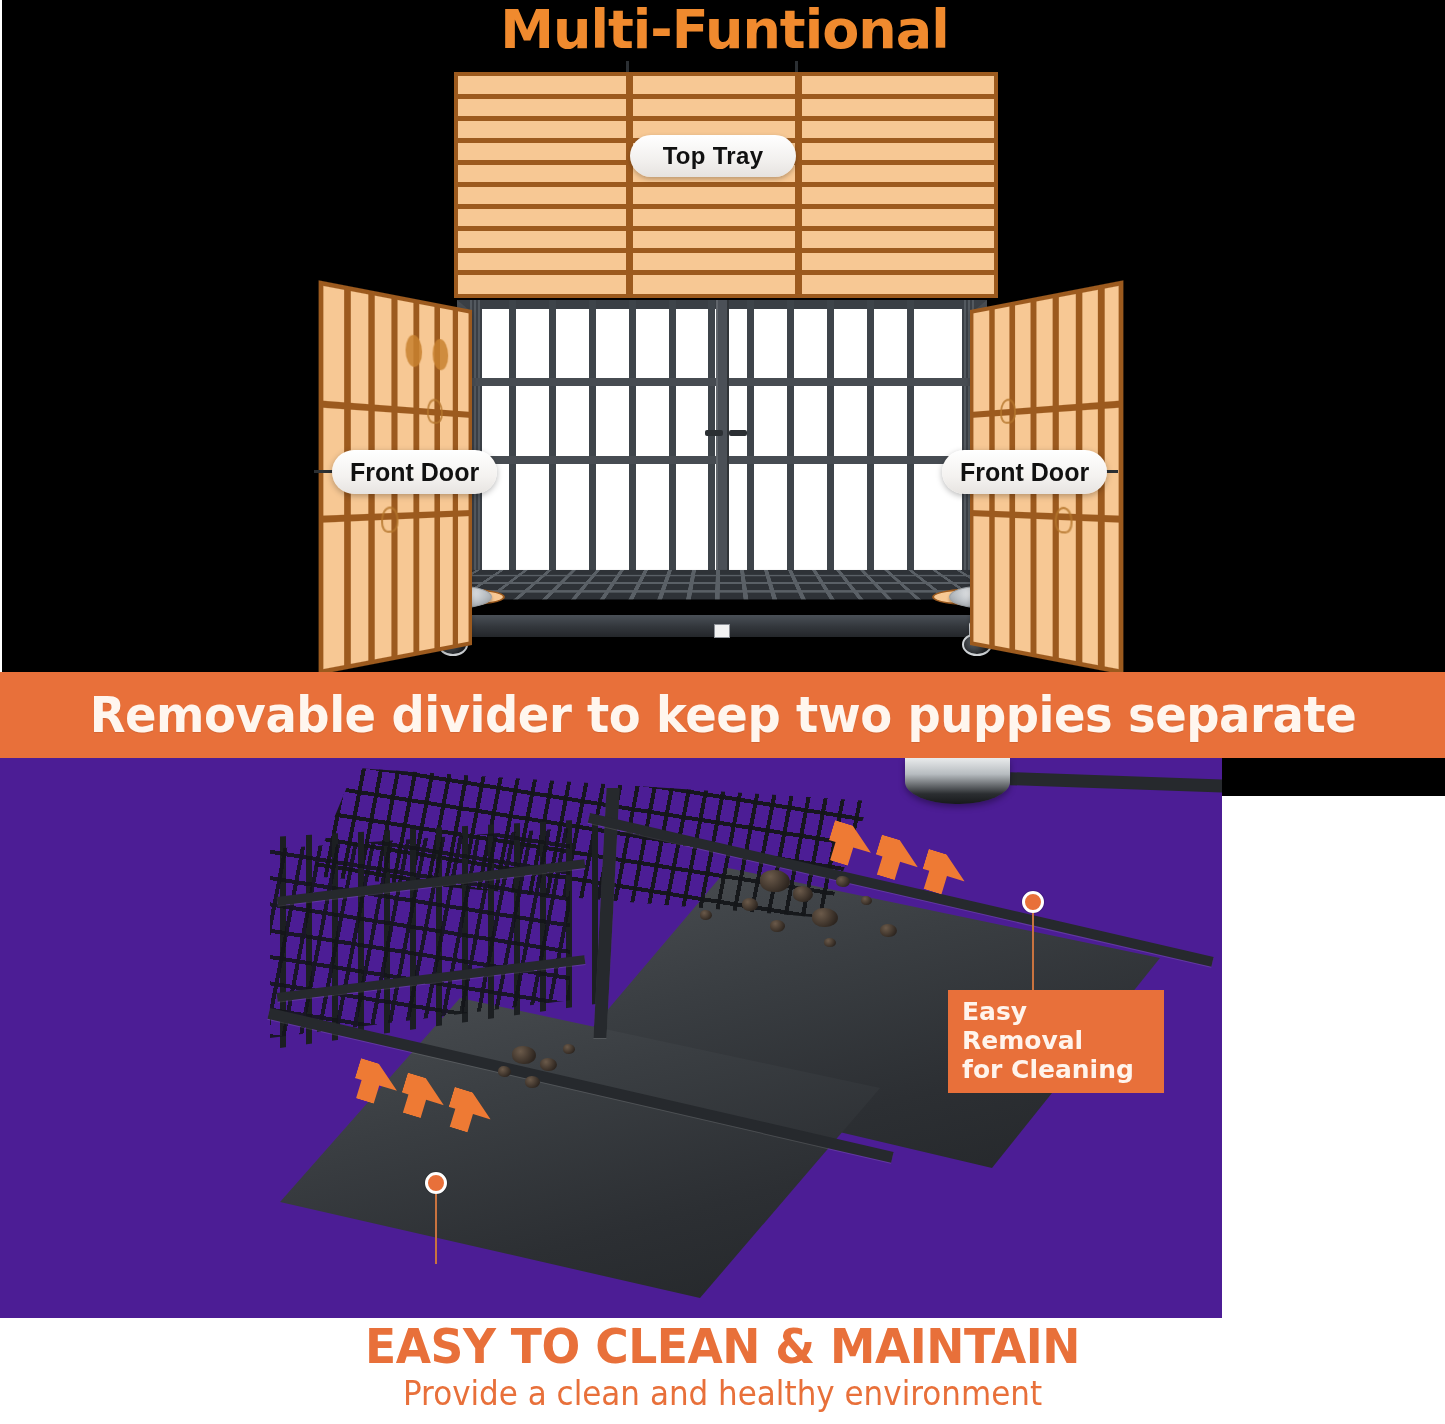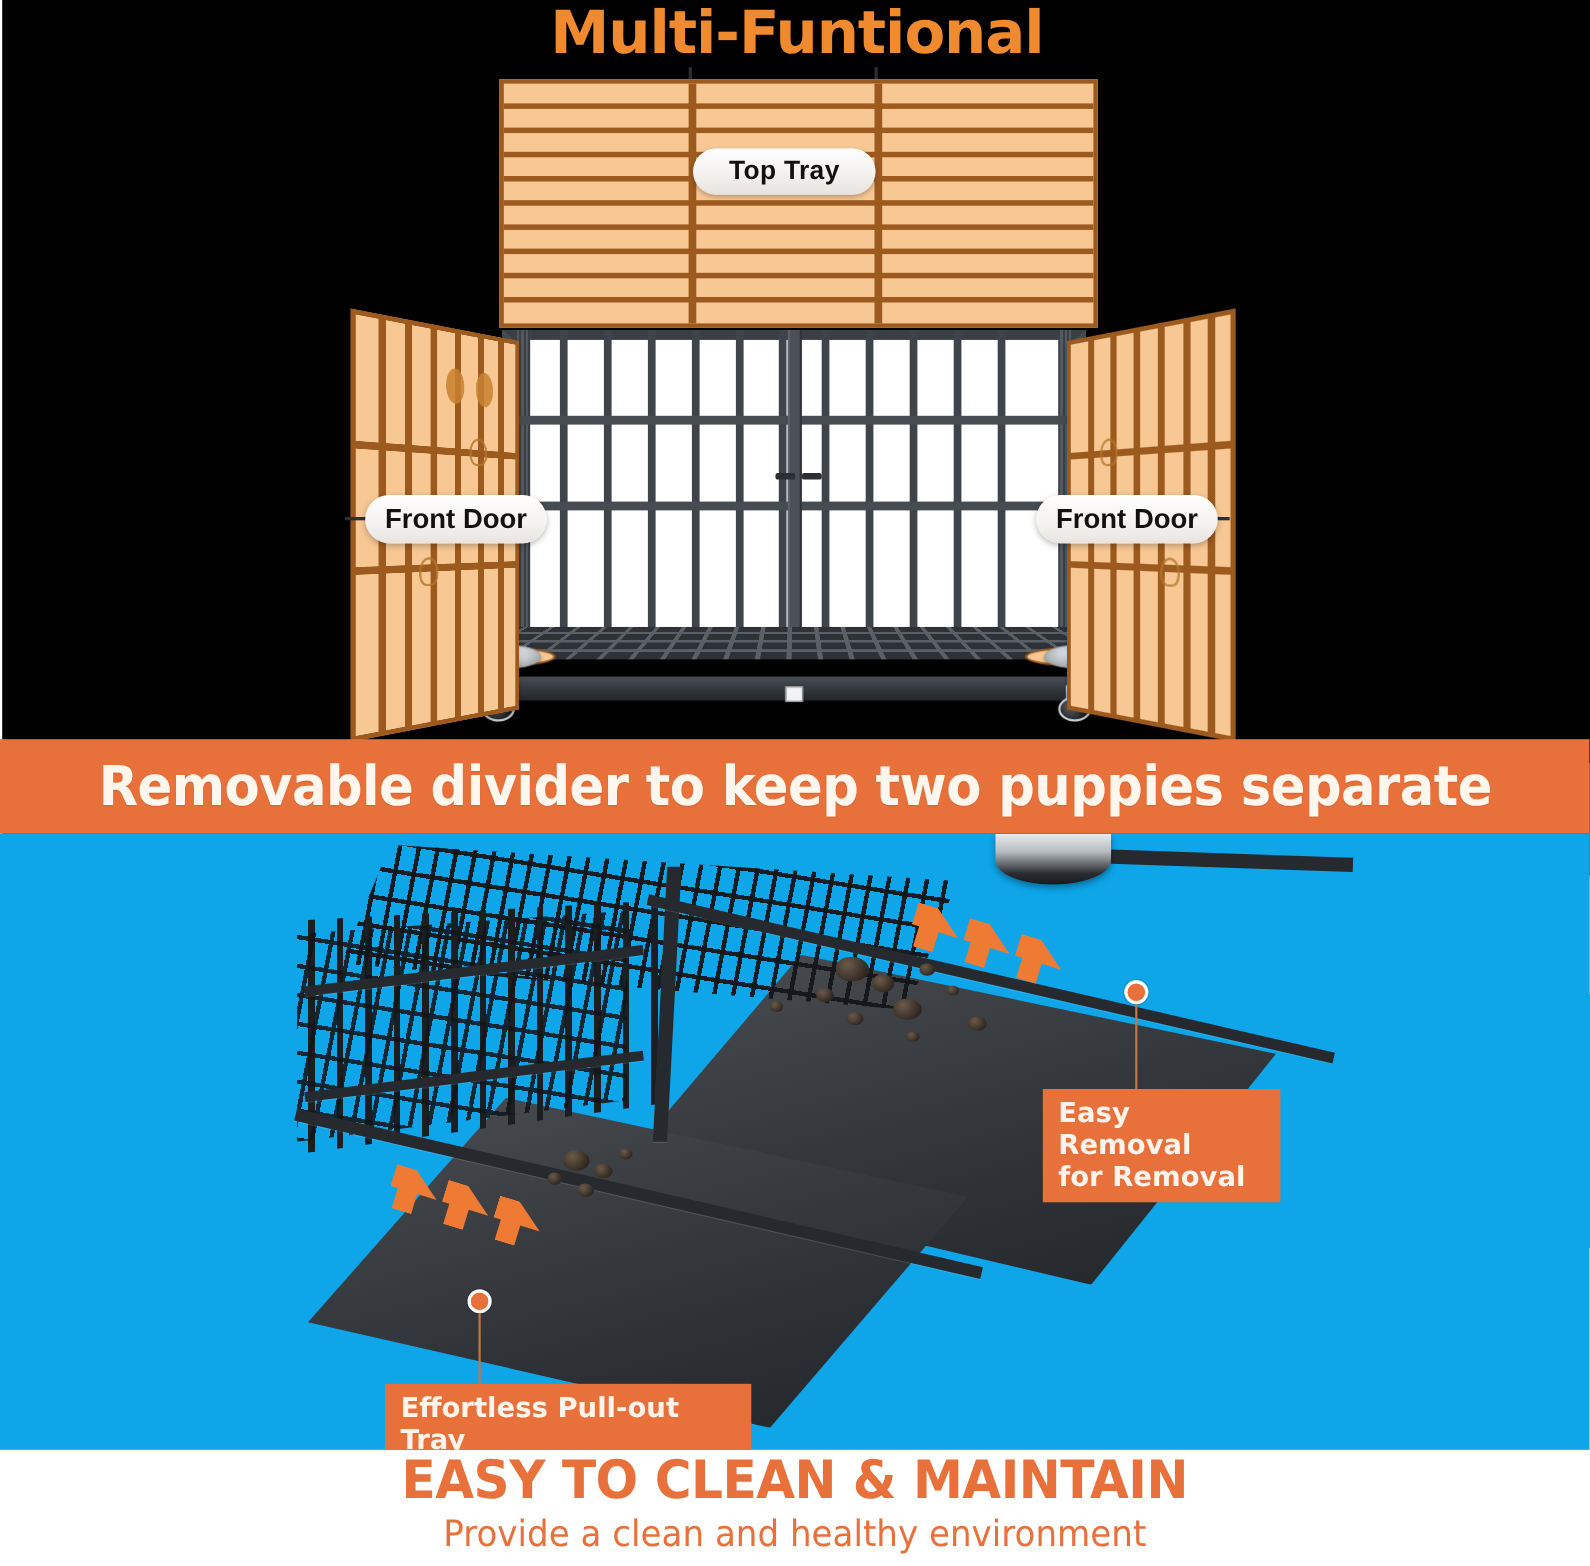--- a/index.html
+++ b/index.html
@@ -97,22 +97,22 @@
 
   
   #banner{position:absolute;left:0;top:672px;width:1445px;height:86px;
       background:#E8703A;display:flex;align-items:center;justify-content:center;}
   #banner-text{font-family:"DejaVu Sans",sans-serif;
       font-size:50px;font-weight:bold;color:#FFF6EE;
       transform:scaleX(.93);letter-spacing:-.5px;white-space:nowrap;
       text-shadow:0 1px 1px rgba(0,0,0,.10);}
 
   
-  #photo{position:absolute;left:0;top:758px;width:1445px;height:560px;
-      background:#0ea5e9;overflow:hidden;}
+  #photo{position:absolute;left:0;top:758px;width:1175px;height:560px;
+      background:#4c1d95;overflow:hidden;padding-left:47px;}
 
   
   .tray{position:absolute;background:
       linear-gradient(165deg,#4a4e52 0%,#3a3e42 35%,#2c2f33 70%,#24272a 100%);
       box-shadow:0 6px 14px rgba(0,0,0,.35);}
   #tray-back{left:560px;top:110px;width:600px;height:300px;
       clip-path:polygon(28% 0%,100% 30%,72% 100%,0% 66%);}
   #tray-front{left:280px;top:240px;width:600px;height:300px;
       clip-path:polygon(30% 0%,100% 30%,70% 100%,0% 68%);}
 
@@ -332,24 +332,21 @@
   <div class="debris" style="left:512px;top:288px;width:24px;height:18px;"></div>
   <div class="debris" style="left:540px;top:300px;width:17px;height:13px;"></div>
   <div class="debris" style="left:498px;top:308px;width:13px;height:11px;"></div>
   <div class="debris" style="left:563px;top:286px;width:12px;height:10px;"></div>
   <div class="debris" style="left:525px;top:318px;width:15px;height:12px;"></div>
 
   <div class="callout-dot" style="left:1022px;top:133px;"></div>
   <div class="callout-line" style="left:1032px;top:155px;height:83px;"></div>
   <div class="callout-badge" style="left:948px;top:232px;width:188px;font-size:25px;">
     <div>Easy Removal</div>
-    <div>for Removal</div>
+    <div>for Cleaning</div>
   </div>
 
   <div class="callout-dot" style="left:425px;top:414px;"></div>
   <div class="callout-line" style="left:435px;top:436px;height:70px;"></div>
-  <div class="callout-badge" style="left:350px;top:500px;width:305px;font-size:25px;text-align:left;">
-    <div>Effortless Pull-out Tray</div>
-  </div>
 </div>
 
 <div id="bottom-head">EASY TO CLEAN &amp; MAINTAIN</div>
 <div id="bottom-sub">Provide a clean and healthy environment</div>
 
 </body></html>

